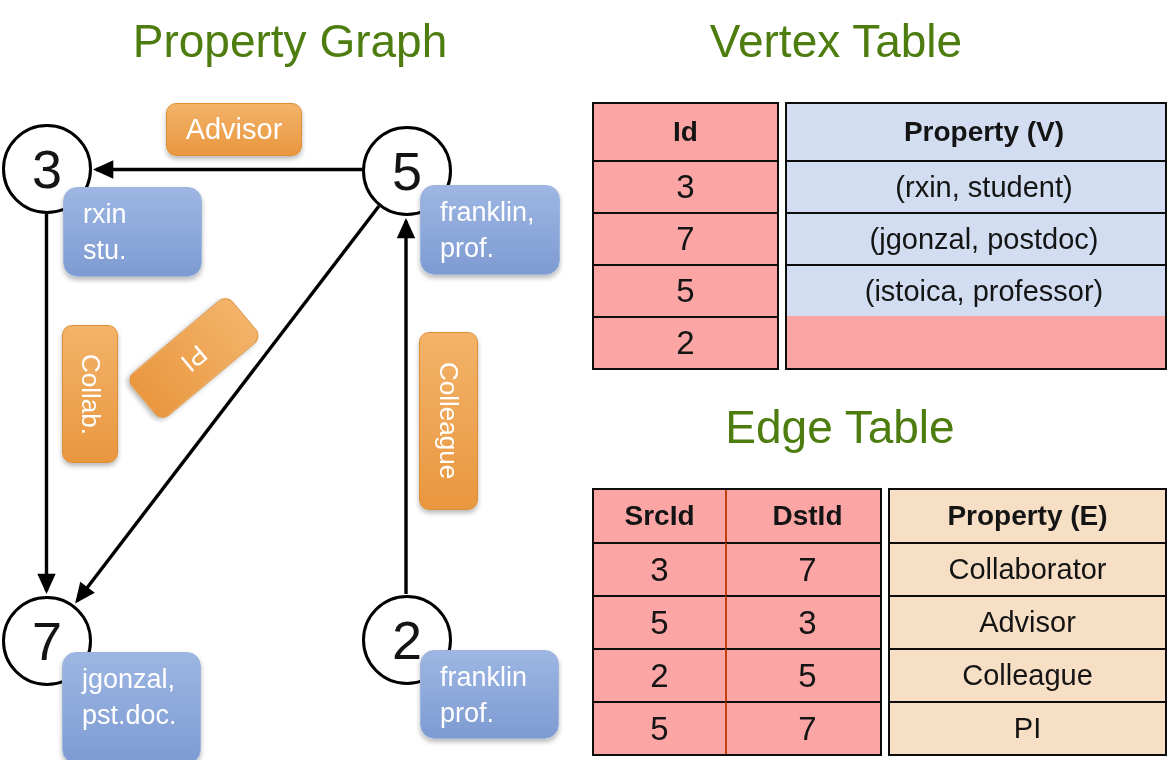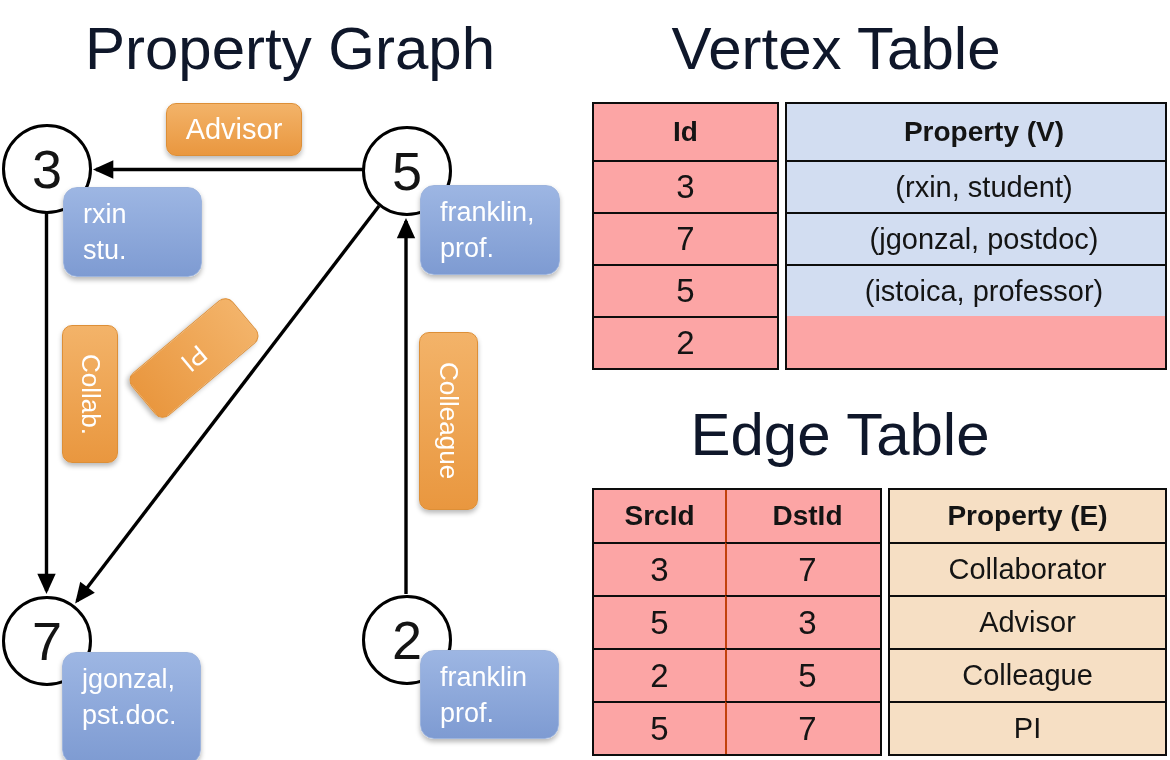--- a/index.html
+++ b/index.html
@@ -1,21 +1,21 @@
 <!DOCTYPE html>
 <html><head>
 <meta charset="utf-8">
 <style>
   html,body { margin:0; padding:0; background:#fff; }
   .slide {
     position:relative; width:1170px; height:760px; background:#fff;
     font-family:"Liberation Sans", sans-serif; color:#141414; overflow:hidden;
   }
   .big-title {
-    position:absolute; font-size:60px; font-weight:400; color:#0f172a;
+    position:absolute; font-size:46px; font-weight:400; color:#4d7c0f;
     text-align:center; white-space:nowrap; letter-spacing:0px;
   }
   #pg-title { left:40px;  top:14px;  width:500px; }
   #vt-title { left:586px; top:14px;  width:500px; }
   #et-title { left:590px; top:400px; width:500px; }
 
   
   .node {
     position:absolute; width:90px; height:90px; box-sizing:border-box;
     border:3.5px solid #000; border-radius:50%; background:#fff;

